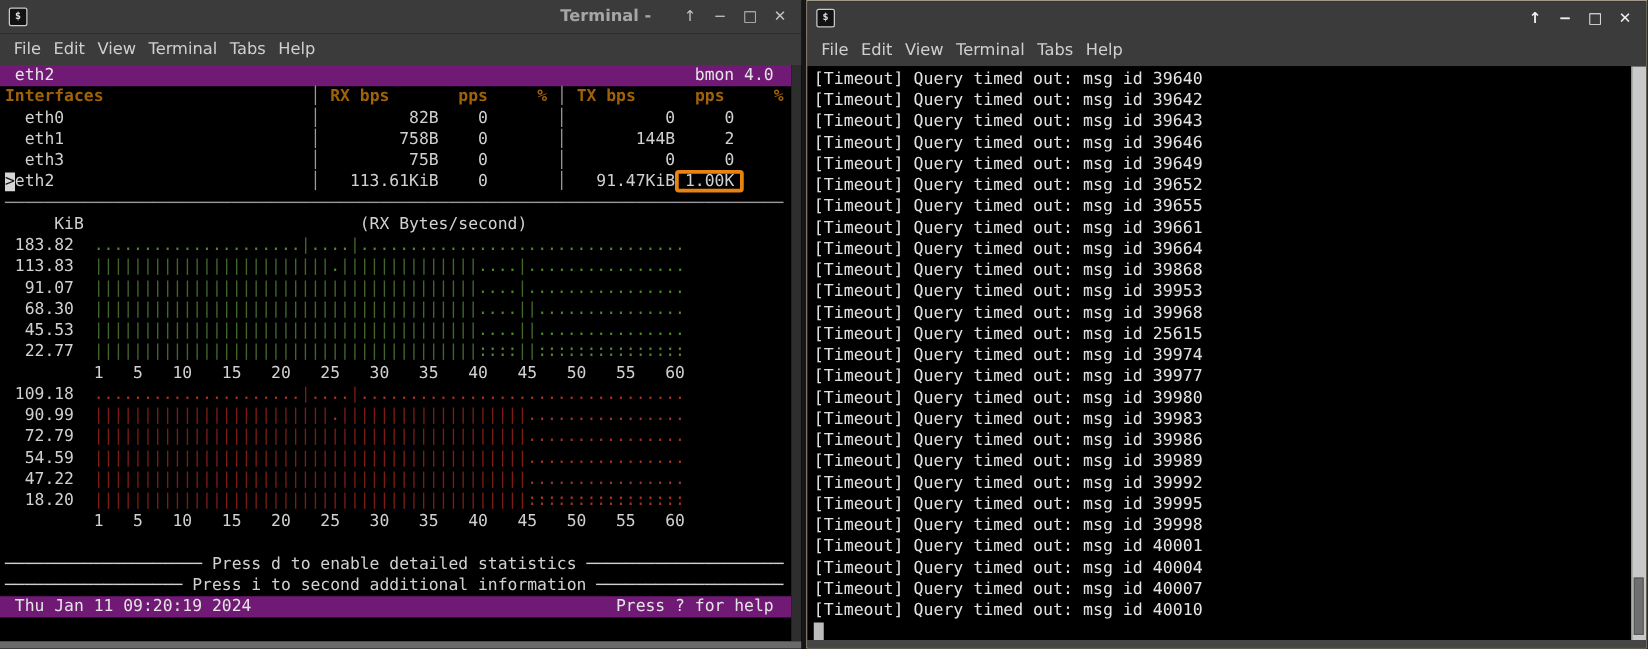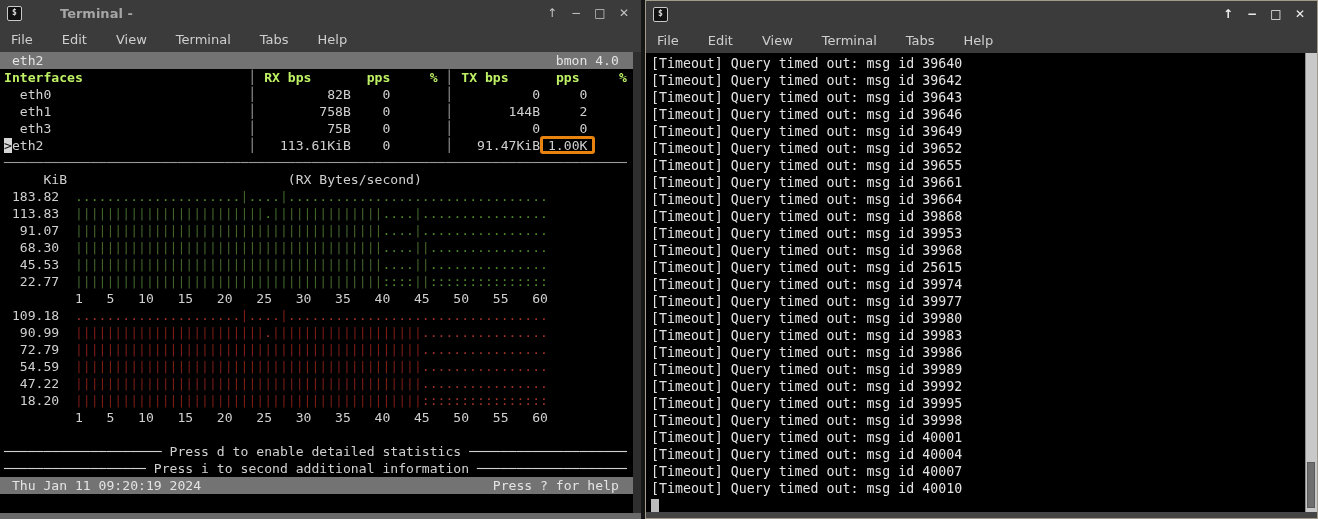--- a/index.html
+++ b/index.html
@@ -8,42 +8,42 @@
 
   .win { position:absolute; top:0; height:519px; background:#000; }
   .win-left { left:0; width:641px; }
   .win-right { left:645px; width:673px; border:1px solid #a29a8b; }
 
   .titlebar { position:relative; height:27px; background:#3b3b3b; }
   .app-icon { position:absolute; left:7px; top:6px; width:15px; height:15px; background:#121212;
               border:1px solid #c9c9c9; border-radius:2px; color:#ddd; font:bold 8px/12px "DejaVu Sans Mono", monospace;
               text-align:center; }
   .title { position:absolute; left:60px; right:120px; top:0; height:27px; line-height:27px;
-           text-align:left; font-size:13px; font-weight:bold; overflow:hidden; white-space:nowrap; }
+           text-align:right; font-size:13px; font-weight:bold; overflow:hidden; white-space:nowrap; }
   .win-left .title { color:#a6a6a6; }
   .win-right .title { color:#f5f5f5; }
   .controls { position:absolute; right:5px; top:0; height:27px; display:flex; align-items:center; }
   .ctrl { width:24px; height:27px; line-height:27px; text-align:center; font-size:12px; color:#c4c4c4; }
   .win-right .ctrl { color:#f2f2f2; font-weight:bold; }
 
   .menubar { position:absolute; left:0; right:0; top:27px; height:25px; background:#3b3b3b;
-             display:flex; align-items:center; gap:29px; padding-left:11px; }
+             display:flex; align-items:center; gap:10px; padding-left:11px; }
   .menu-item { font-size:13px; color:#cfcfcf; white-space:nowrap; }
 
   .termarea { position:absolute; left:0; right:0; top:52px; bottom:6px; background:#000; overflow:hidden; }
   .bottom-strip { position:absolute; left:0; right:0; bottom:0; height:6px; }
   .win-left  .bottom-strip { background:#6a6a6a; }
   .win-right .bottom-strip { background:#454545; }
 
   
   #bmon-screen { position:absolute; left:0; top:0; right:8px; bottom:0; }
   .tl { height:17px; line-height:17px; font-family:"DejaVu Sans Mono", "Liberation Mono", monospace;
         font-size:13.1px; white-space:pre; color:#d0d0d0; padding-left:4px; }
-  .bg-blue { background:#737373; color:#e4e4e4; }
-  .s-y { color:#bef264; font-weight:bold; }
+  .bg-blue { background:#701a75; color:#e4e4e4; }
+  .s-y { color:#a16207; font-weight:bold; }
   .s-g { color:#9a9a9a; }
   .s-cur { background:#d6d6d6; color:#111; }
   .s-gb { color:#41652a; } .s-gd { color:#4f8b28; }
   .s-rb { color:#7d1c15; } .s-rd { color:#a53227; }
   .s-hl { position:relative;text-align:center; }
   .s-hl::after { content:""; position:absolute; top:-2px; bottom:-1px; left:-8px; right:-8px;
                  border:3px solid #e8830f; border-radius:3px; }
   .scroll-strip { position:absolute; right:0; top:0; width:8px; bottom:0; background:#2e2e2e; }
 
   

